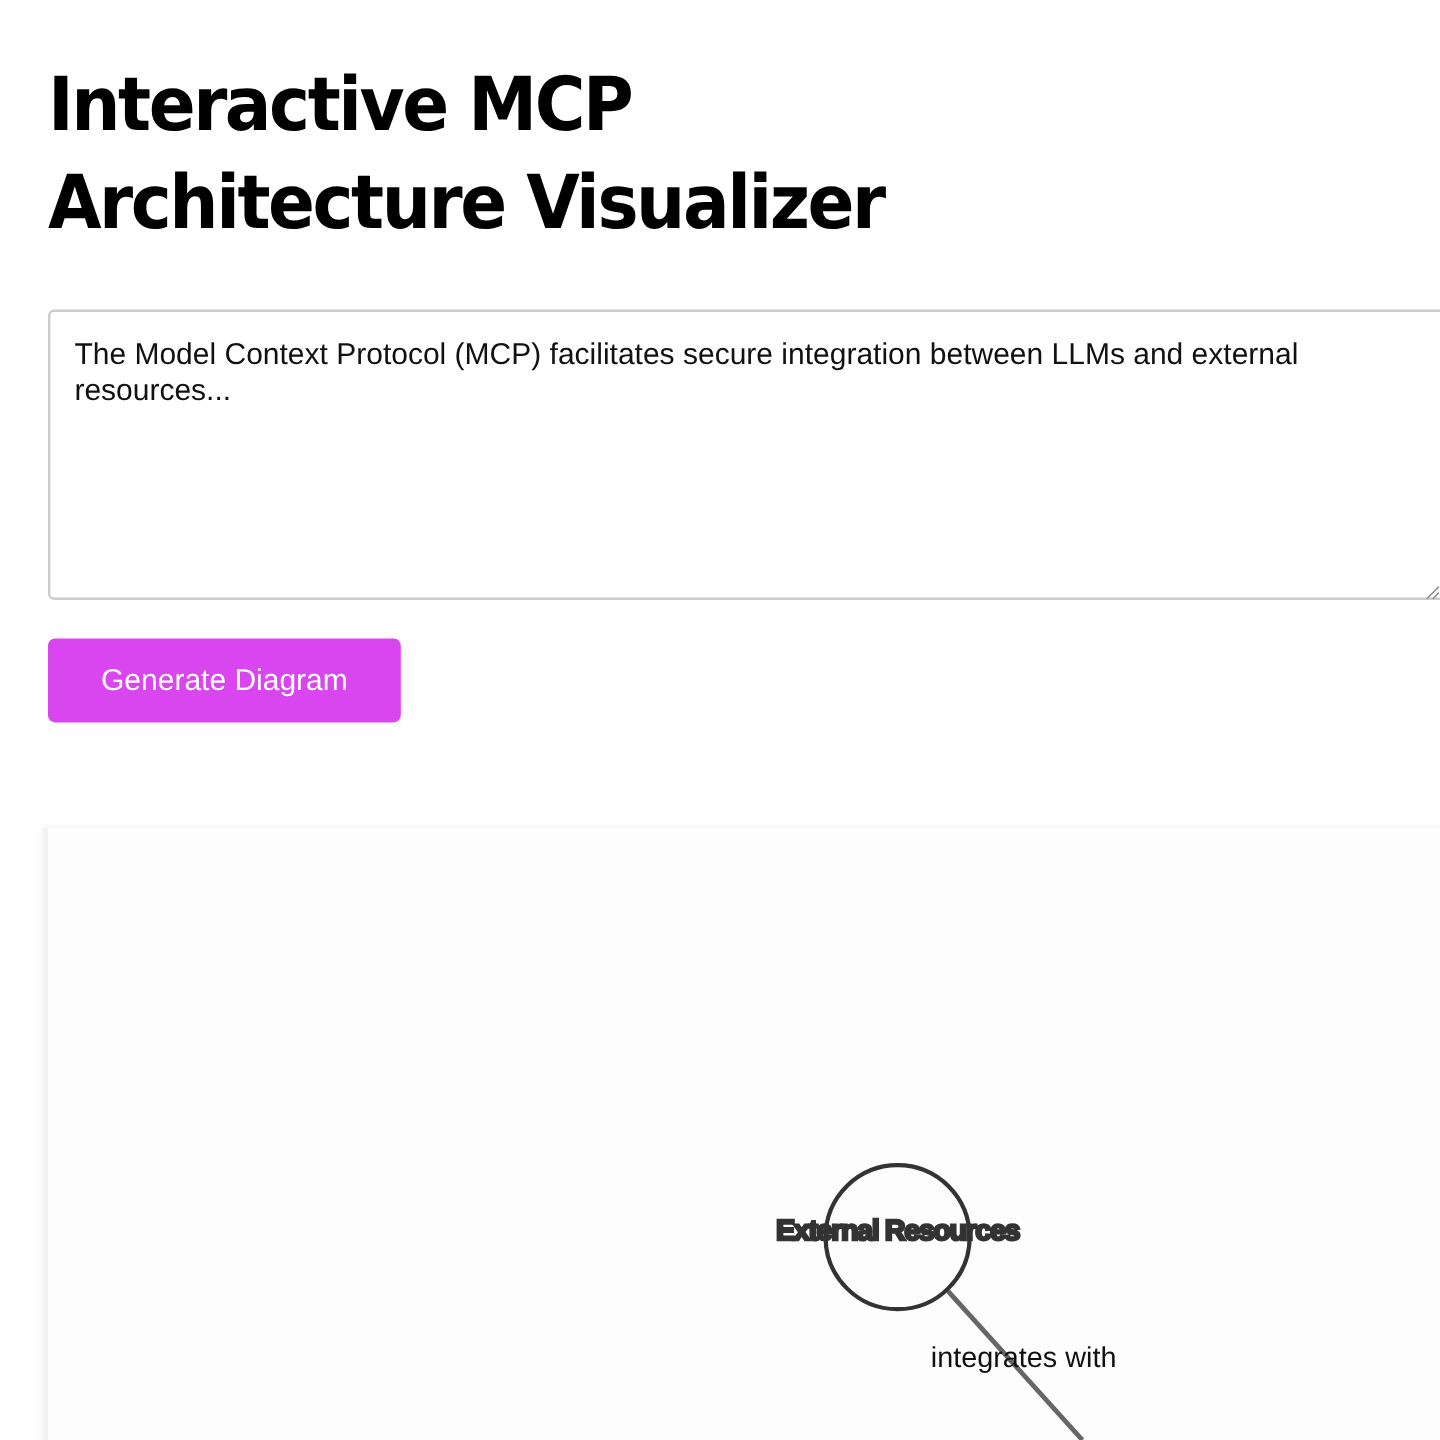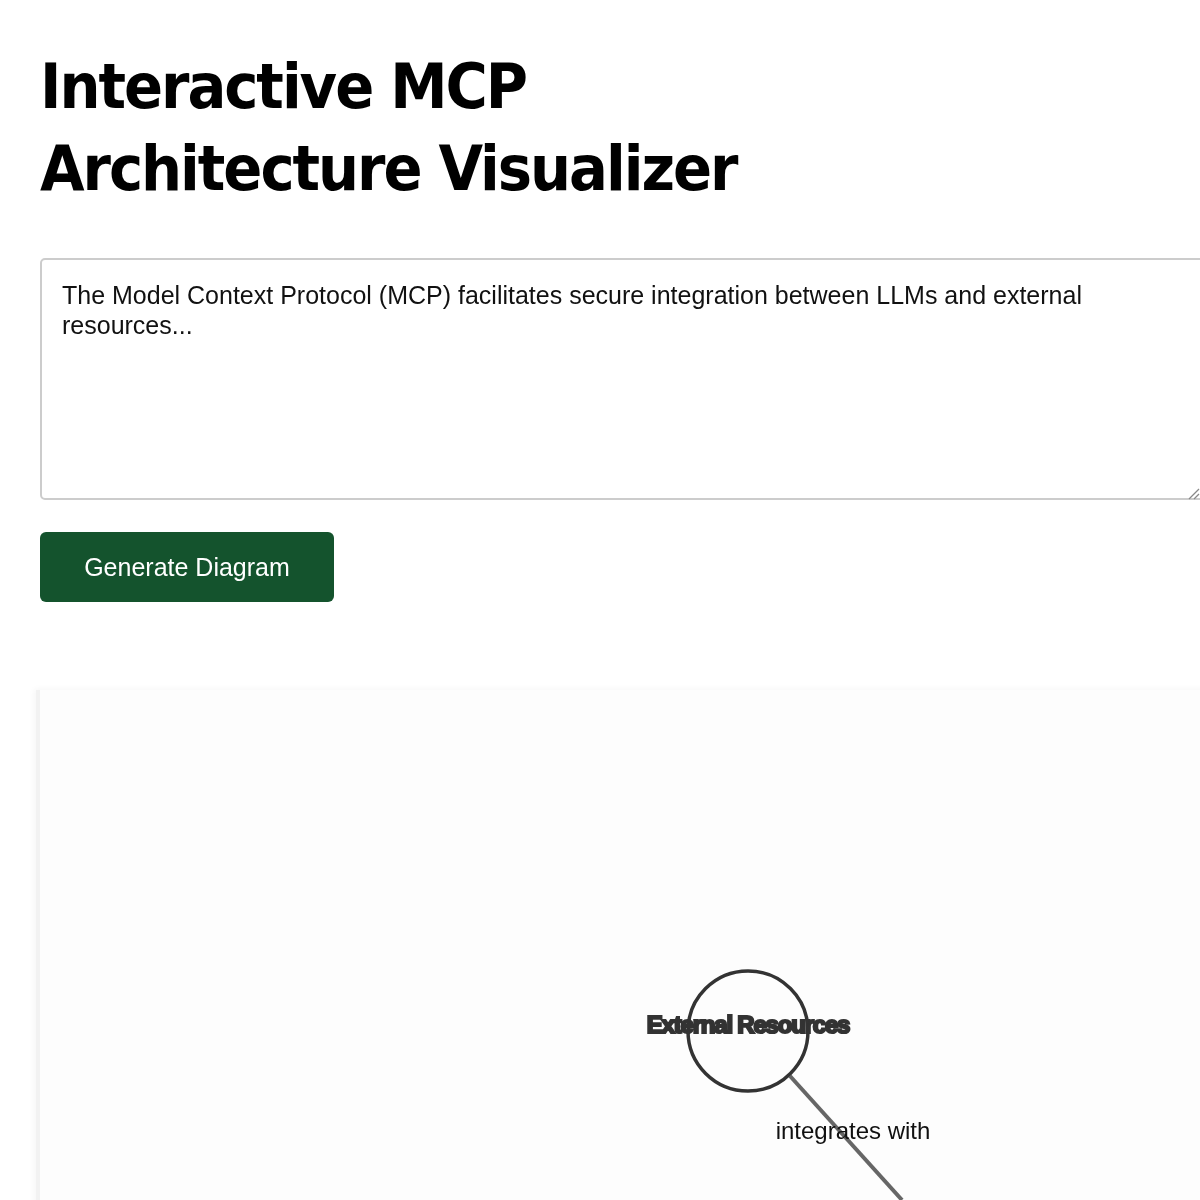--- a/index.html
+++ b/index.html
@@ -27,21 +27,21 @@
     font-size: 25px; line-height: 30px; color: #111;
     resize: both; background: #fff; outline: none;
     overflow: hidden;
   }
   .resize-handle {
     position: absolute; left: 1184px; top: 484px; width: 16px; height: 16px;
   }
   .btn {
     position: absolute; left: 40px; top: 532px;
     width: 294px; height: 70px;
-    background: #14532d; color: #fff;
+    background: #d946ef; color: #fff;
     border: none; border-radius: 6px;
     font-family: "Liberation Sans", sans-serif;
     font-size: 25px; cursor: pointer;
   }
   .diagram-panel {
     position: absolute; left: 36px; top: 690px;
     width: 1180px; height: 540px;
     background: #fdfdfd;
     border-left: 4px solid #f2f2f2;
     box-shadow: -2px -1px 6px rgba(0,0,0,0.04);

